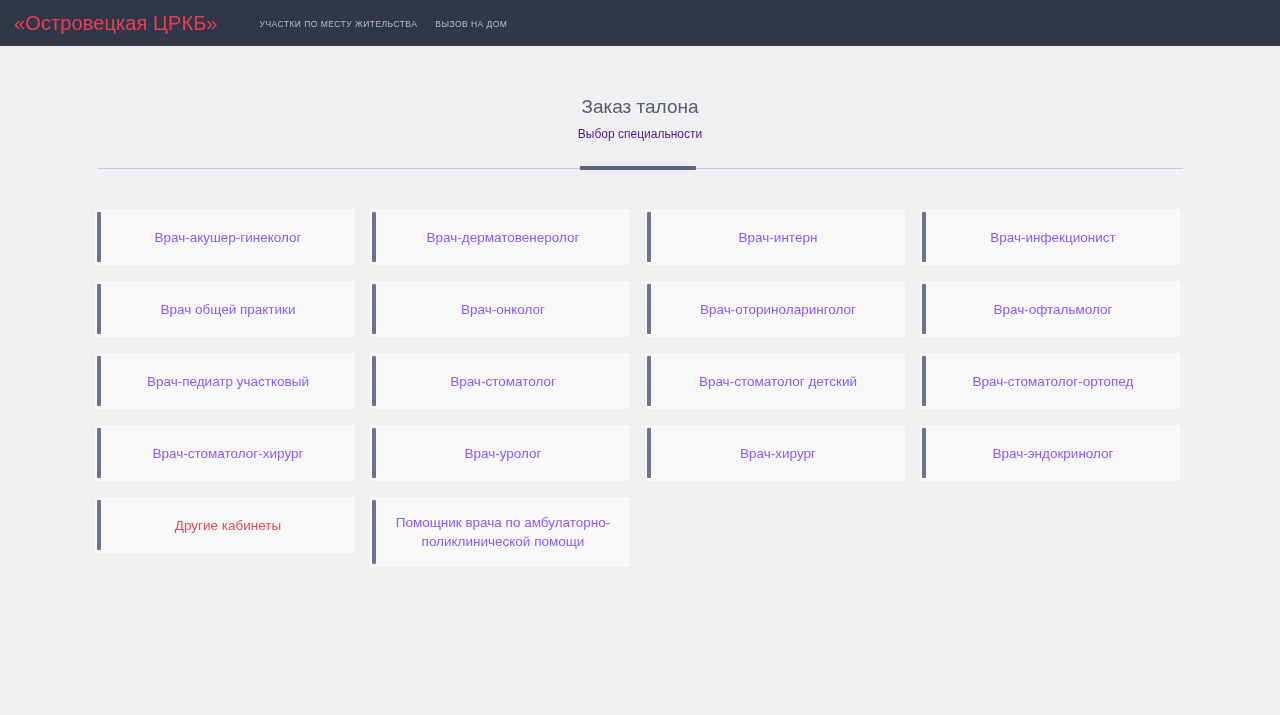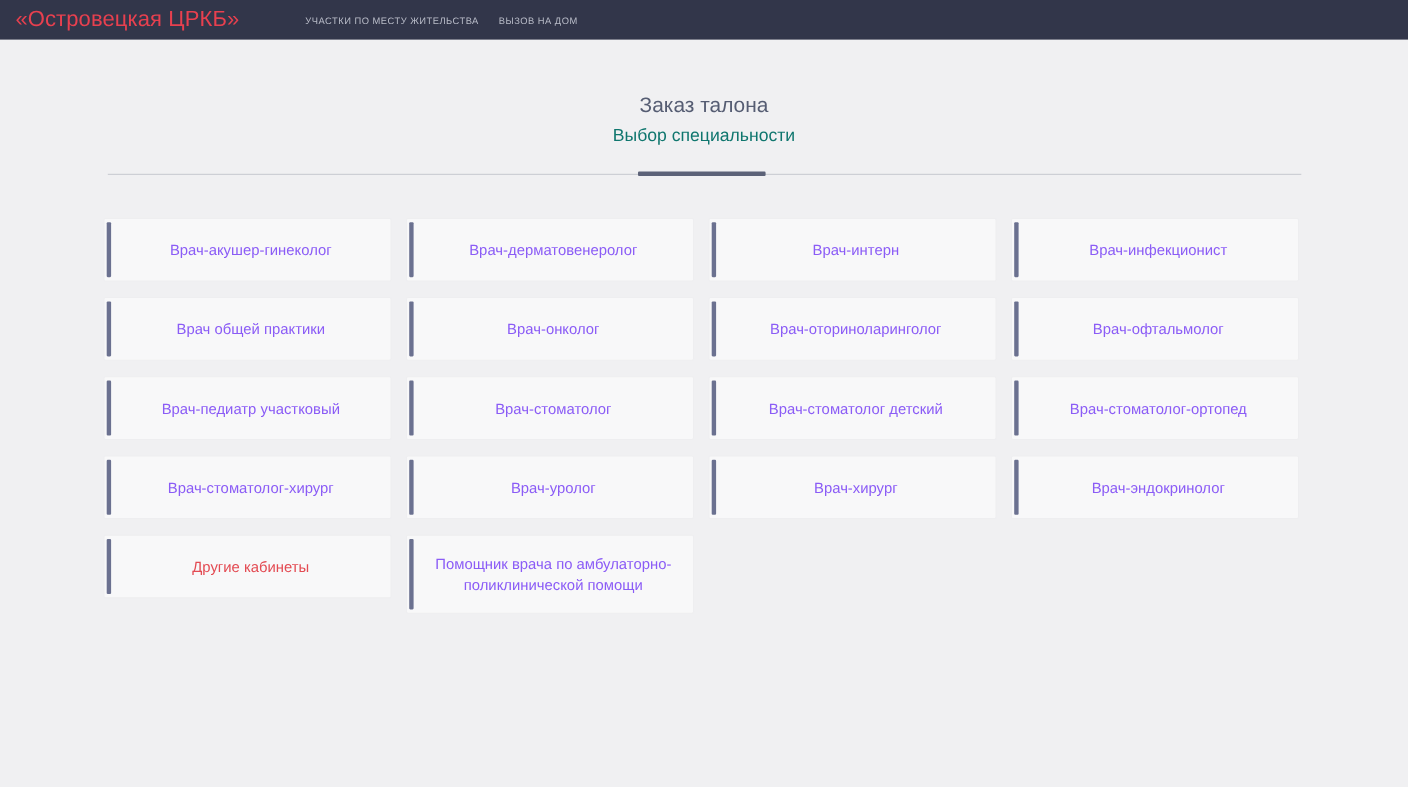--- a/index.html
+++ b/index.html
@@ -12,41 +12,41 @@
   }
 
   body {
     background: #f0f0f2;
     font-family: "Liberation Sans", "DejaVu Sans", sans-serif;
     -webkit-font-smoothing: antialiased;
   }
 
   
   .topbar {
-    height: 36px;
+    height: 46px;
     background: #32364a;
     display: flex;
     align-items: center;
     padding: 0 0 0 14px;
     position: relative;
   }
 
   .brand {
     color: #e8404f;
     font-size: 20px;
     line-height: 1;
     letter-spacing: .1px;
     white-space: nowrap;
     cursor: pointer;
   }
 
   .topnav {
     display: flex;
     align-items: center;
-    margin-left: 60px;
+    margin-left: 42px;
     gap: 18px;
     padding-top: 2px;
   }
 
   .topnav-item {
     color: #b9bcc8;
     font-size: 8.5px;
     letter-spacing: .45px;
     white-space: nowrap;
     cursor: pointer;
@@ -60,22 +60,22 @@
   }
 
   .page-title {
     color: #565d73;
     font-size: 19px;
     font-weight: 400;
     line-height: 26px;
   }
 
   .page-subtitle {
-    color: #0f766e;
-    font-size: 16px;
+    color: #4c1d95;
+    font-size: 12px;
     font-weight: 400;
     line-height: 26px;
     margin-top: 1px;
   }
 
   .rule-wrap {
     position: relative;
     width: 1085px;
     margin: 19px auto 0;
     height: 4px;

